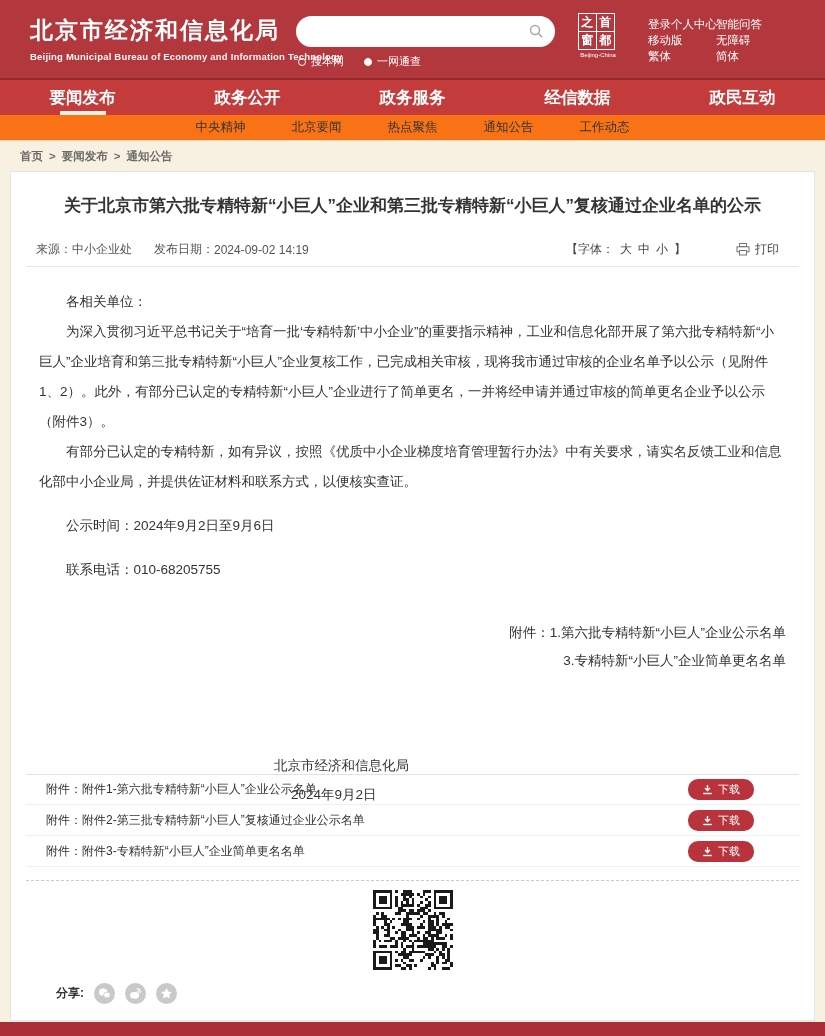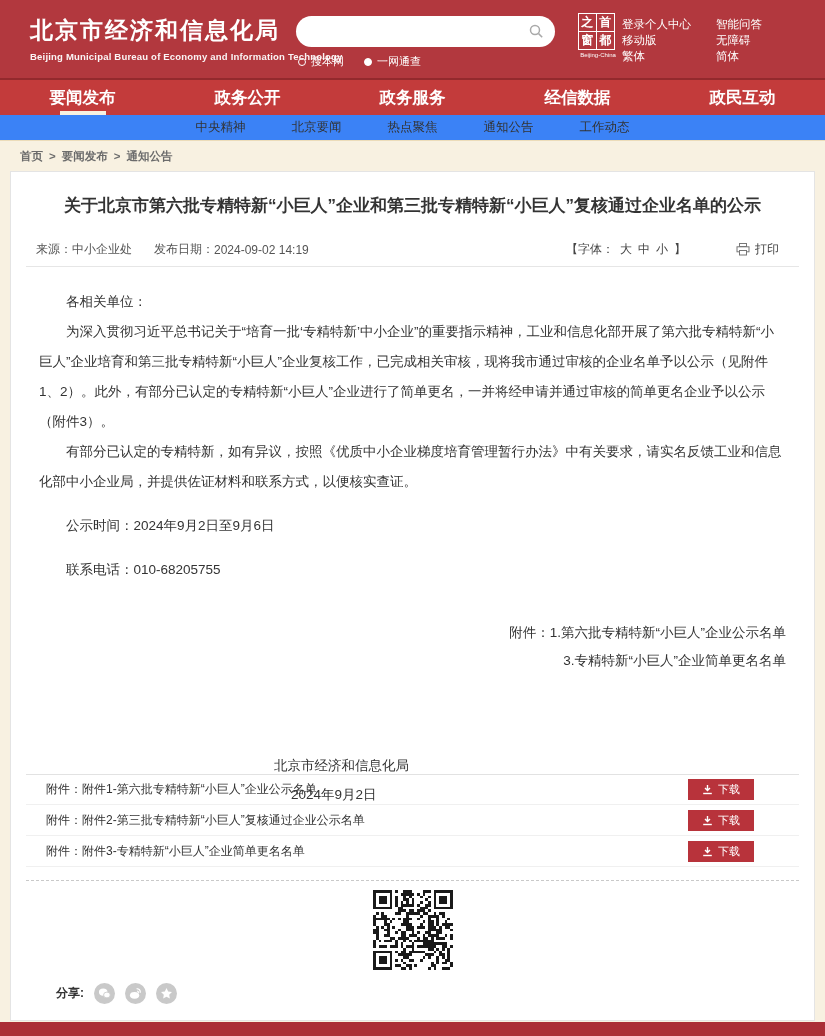--- a/index.html
+++ b/index.html
@@ -24,28 +24,28 @@
   .radio { width:8px; height:8px; border:1px solid #fff; border-radius:50%; display:inline-block; }
   .radio.filled { background:#fff; }
   .seal { position:absolute; left:578px; top:13px; width:40px; text-align:center; color:#fff; cursor:pointer; }
   .seal-grid { width:37px; height:37px; border:1.5px solid #fff; display:grid; grid-template-columns:1fr 1fr; grid-template-rows:1fr 1fr; }
   .seal-cell { font-size:12px; display:flex; align-items:center; justify-content:center; font-weight:bold; }
   .seal-cell:nth-child(1){ border-right:1px solid #fff; border-bottom:1px solid #fff; }
   .seal-cell:nth-child(2){ border-bottom:1px solid #fff; }
   .seal-cell:nth-child(3){ border-right:1px solid #fff; }
   .seal-caption { font-size:6px; margin-top:2px; white-space:nowrap; }
   .toplinks { position:absolute; top:16px; color:#fff; font-size:11.5px; line-height:16px; }
-  .toplinks.c1 { left:622px; }
+  .toplinks.c1 { left:648px; }
   .toplinks.c2 { left:716px; }
   .toplink { display:block; cursor:pointer; text-decoration:none; color:#fff; }
   
   .nav { height:37px; background:#c33b3b; border-top:2px solid #93292d; display:flex; }
   .nav-item { flex:1; display:flex; align-items:center; justify-content:center; color:#fff; font-size:16.5px; font-weight:bold; position:relative; cursor:pointer; }
   .nav-item.active::after { content:""; position:absolute; bottom:0; left:50%; transform:translateX(-50%); width:46px; height:4px; background:#f8f1e1; }
-  .subnav { height:26px; background:#3b82f6; border-bottom:1px solid #ecdcb9; display:flex; justify-content:center; gap:46px; align-items:center; font-size:12.5px; color:#333; }
+  .subnav { height:26px; background:#f97316; border-bottom:1px solid #ecdcb9; display:flex; justify-content:center; gap:46px; align-items:center; font-size:12.5px; color:#333; }
   .subnav-item { cursor:pointer; }
   
   .breadcrumb { height:30px; display:flex; align-items:center; padding-left:20px; font-size:11.5px; color:#6b6b6b; gap:6px;font-weight:bold; }
   .crumb { cursor:pointer; }
   
   .article { margin:0 10px; background:#fff; border:1px solid #e4e4e4; height:850px; position:relative; }
   .article-title { margin:20px 38px 0; text-align:center; font-size:17px; font-weight:bold; color:#333; line-height:27px; }
   .meta { margin:14px 15px 0; height:34px; display:flex; align-items:center; font-size:12px; color:#555; border-bottom:1px solid #e6e6e6; padding:0 10px; }
   .meta .gap { width:22px; }
   .meta .spacer { flex:1; }
@@ -61,21 +61,21 @@
   .attach-line.sub { padding-left:calc(2em + 49px); }
   .attach-link { cursor:pointer; }
   .sig-block { margin-top:76px; line-height:29px; font-size:13.5px; color:#333; }
   .sig-name { padding-left:235px; }
   .sig-date { padding-left:252px; }
   
   .bottom { position:absolute; top:602px; left:15px; right:15px; }
   .dl-row { height:31px; display:flex; align-items:center; font-size:12px; color:#333; border-bottom:1px solid #f0f0f0; padding:0 45px 0 20px; }
   .dl-row:first-child { border-top:1px solid #e2e2e2; }
   .dl-name { cursor:pointer; }
-  .dl-btn { margin-left:auto; width:66px; height:21px; background:#b8333b; color:#fff; font-size:11px; border:none; border-radius:0; display:flex; align-items:center; justify-content:center; gap:5px; cursor:pointer; font-family:inherit; }
+  .dl-btn { margin-left:auto; width:66px; height:21px; background:#b8333b; color:#fff; font-size:11px; border:none; border-radius:10px; display:flex; align-items:center; justify-content:center; gap:5px; cursor:pointer; font-family:inherit; }
   .dashed { margin-top:13px; border-top:1px dashed #c9c9c9; }
   .qr-wrap { width:80px; height:80px; margin:9px auto 0; }
   .qr-wrap svg { width:80px; height:80px; display:block; }
   .share-row { margin-top:13px; display:flex; align-items:center; gap:10px; padding-left:30px; font-size:12px; font-weight:bold; color:#333; }
   .share-circle { width:21px; height:21px; border-radius:50%; background:#c9c9c9; display:flex; align-items:center; justify-content:center; cursor:pointer; }
   
   .footer { position:absolute; bottom:0; left:0; width:100%; height:14px; background:#ab2e37; }
 </style>
 </head>
 <body>

